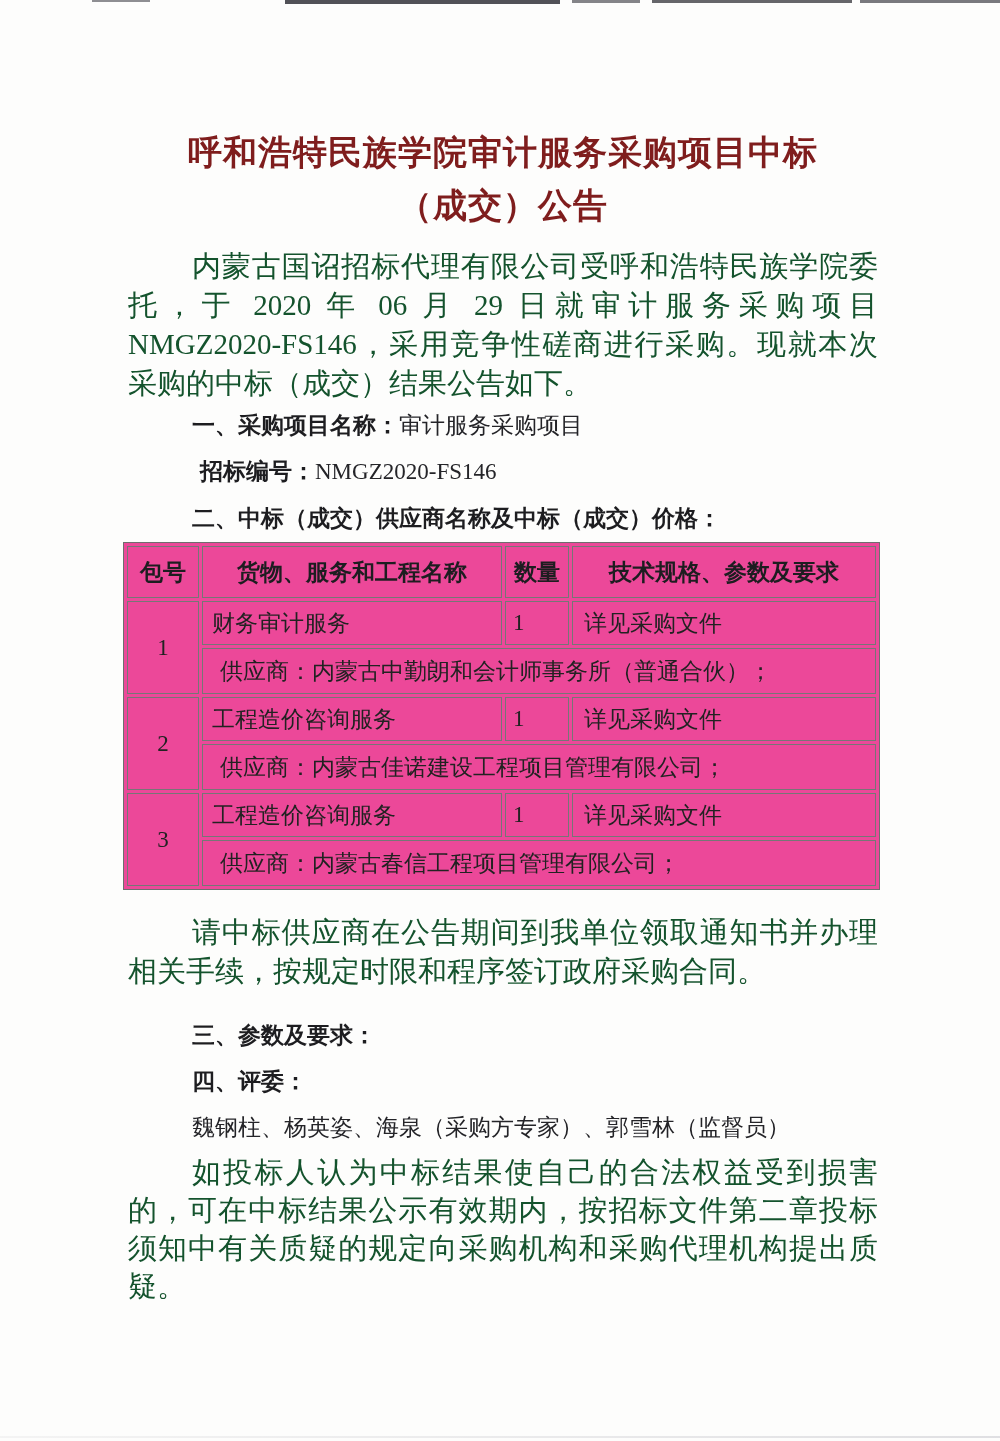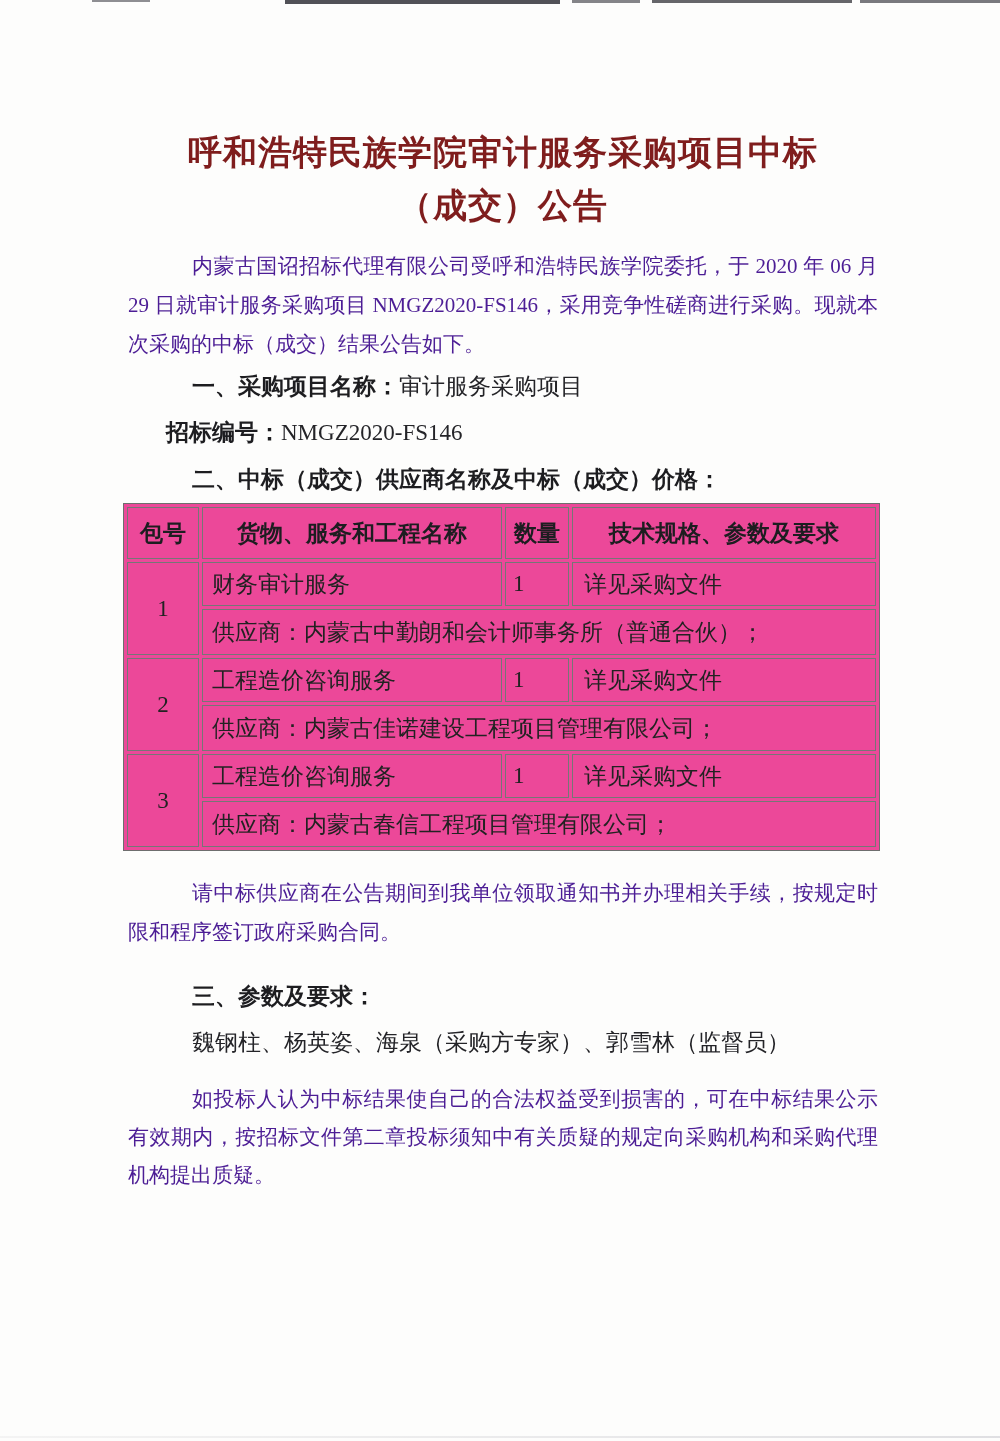--- a/index.html
+++ b/index.html
@@ -29,29 +29,29 @@
     opacity: .8;
   }
   .content { margin: 0 122px 0 128px; }
 
   h1.doc-title {
     margin: 0; padding: 126px 0 0 0;
     font-size: 34px; line-height: 53px; font-weight: bold;
     letter-spacing: 1px; text-align: center; color: #7f1d1d;
   }
   p.body-par {
-    margin: 0; font-size: 21px; line-height: 39px;
+    margin: 0; font-size: 29px; line-height: 39px;
     text-align: justify; text-justify: inter-ideograph;
-    text-indent: 64px; color: #4c1d95;
+    text-indent: 64px; color: #14532d;
   }
   p.intro { margin-top: 15px; }
   .line { font-size: 23px; line-height: 27px; margin: 0 0 0 64px; color: #242428; }
   .bold { font-weight: bold; color: #1d1d20; }
   .sec1-line { margin-top: 9px; }
-  .bidno-line { margin-top: 19px; margin-left: 38px; }
+  .bidno-line { margin-top: 19px; margin-left: 72px; }
   .sec2-line { margin-top: 20px; }
 
   table.award-table {
     margin: 10px 0 0 -5px;
     border-collapse: separate; border-spacing: 3px;
     border: 1px solid #6e6e6e;
     background: #ec4899;
     table-layout: fixed;
     width: 752px;
   }
@@ -64,28 +64,28 @@
     overflow: hidden;
     white-space: nowrap;
   }
   .award-table th {
     font-weight: bold; text-align: center; height: 50px; color: #1d1d20;
   }
   .award-table td.pkg-no { text-align: center; }
   .award-table td.item-cell { padding-left: 9px; height: 42px; }
   .award-table td.qty-cell  { padding-left: 7px; height: 42px; }
   .award-table td.spec-cell { padding-left: 11px; height: 42px; margin-top: 8px; }
-  .award-table td.supplier-cell { padding-left: 9px; height: 44px; }
+  .award-table td.supplier-cell { padding-left: 17px; height: 44px; }
 
   p.notice { margin-top: 23px; }
   .sec3-line { margin-top: 31px; }
   .date-line { margin-top: 21px; }
   .sec4-line { margin-top: 19px; }
   .judges-line { margin-top: 19px; }
-  p.objection { margin-top: 24px; line-height: 38px; }
+  p.objection { margin-top: 12px; line-height: 38px; }
 </style>
 </head>
 <body>
 
 <div class="page">
 
   <div class="scan-top">
     <span class="seg s1"></span>
     <span class="seg s2"></span>
     <span class="seg s3"></span>
@@ -156,20 +156,21 @@
           <td class="supplier-cell" colspan="3">供应商：内蒙古春信工程项目管理有限公司；</td>
         </tr>
       </tbody>
     </table>
 
     <p class="body-par notice">请中标供应商在公告期间到我单位领取通知书并办理相关手续，按规定时限和程序签订政府采购合同。</p>
 
     <div class="line sec3-line bold">三、参数及要求：</div>
 
 
+    <div class="line sec4-line bold">四、评委：</div>
 
     <div class="line judges-line">魏钢柱、杨英姿、海泉（采购方专家）、郭雪林（监督员）</div>
 
     <p class="body-par objection">如投标人认为中标结果使自己的合法权益受到损害的，可在中标结果公示有效期内，按招标文件第二章投标须知中有关质疑的规定向采购机构和采购代理机构提出质疑。</p>
 
   </div>
 
   <div class="scan-bottom"></div>
 
 </div>

